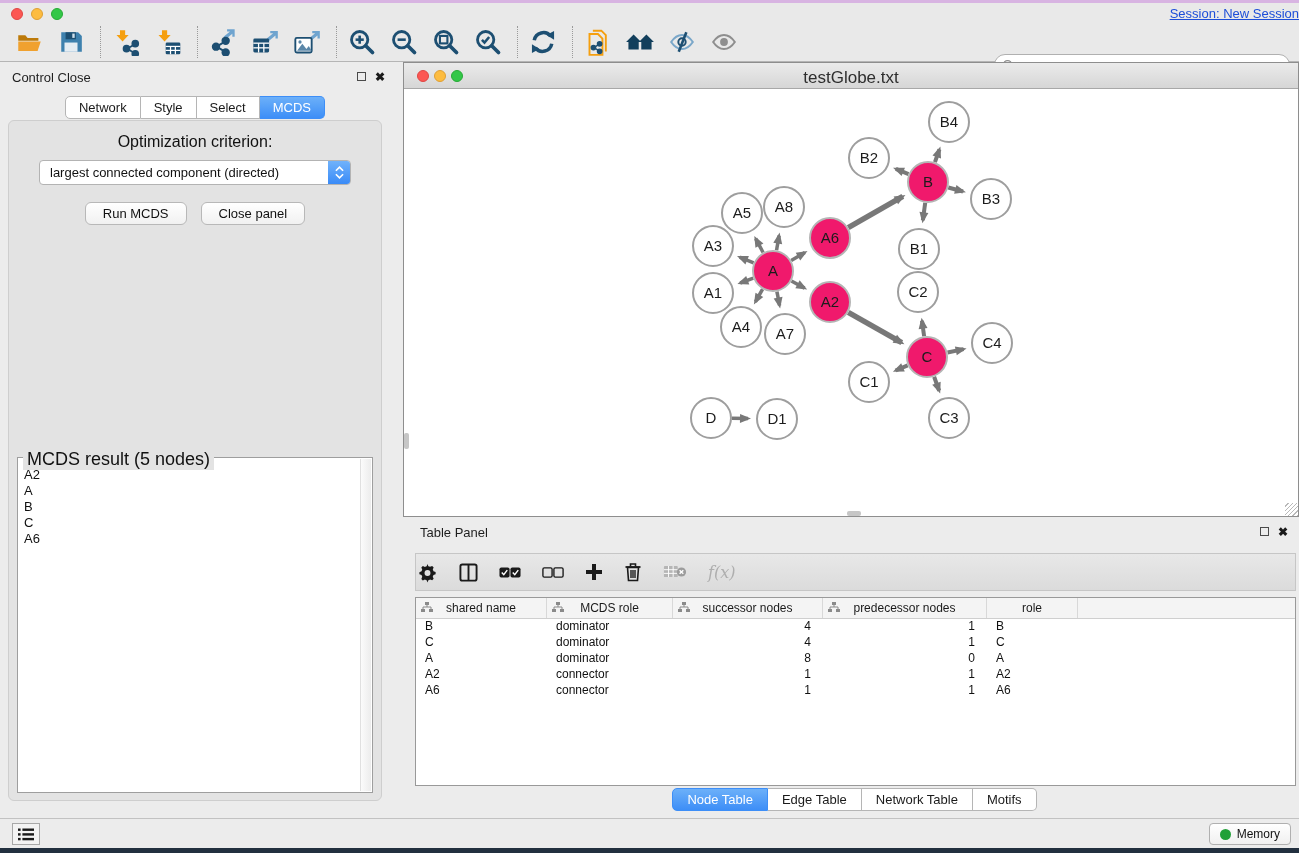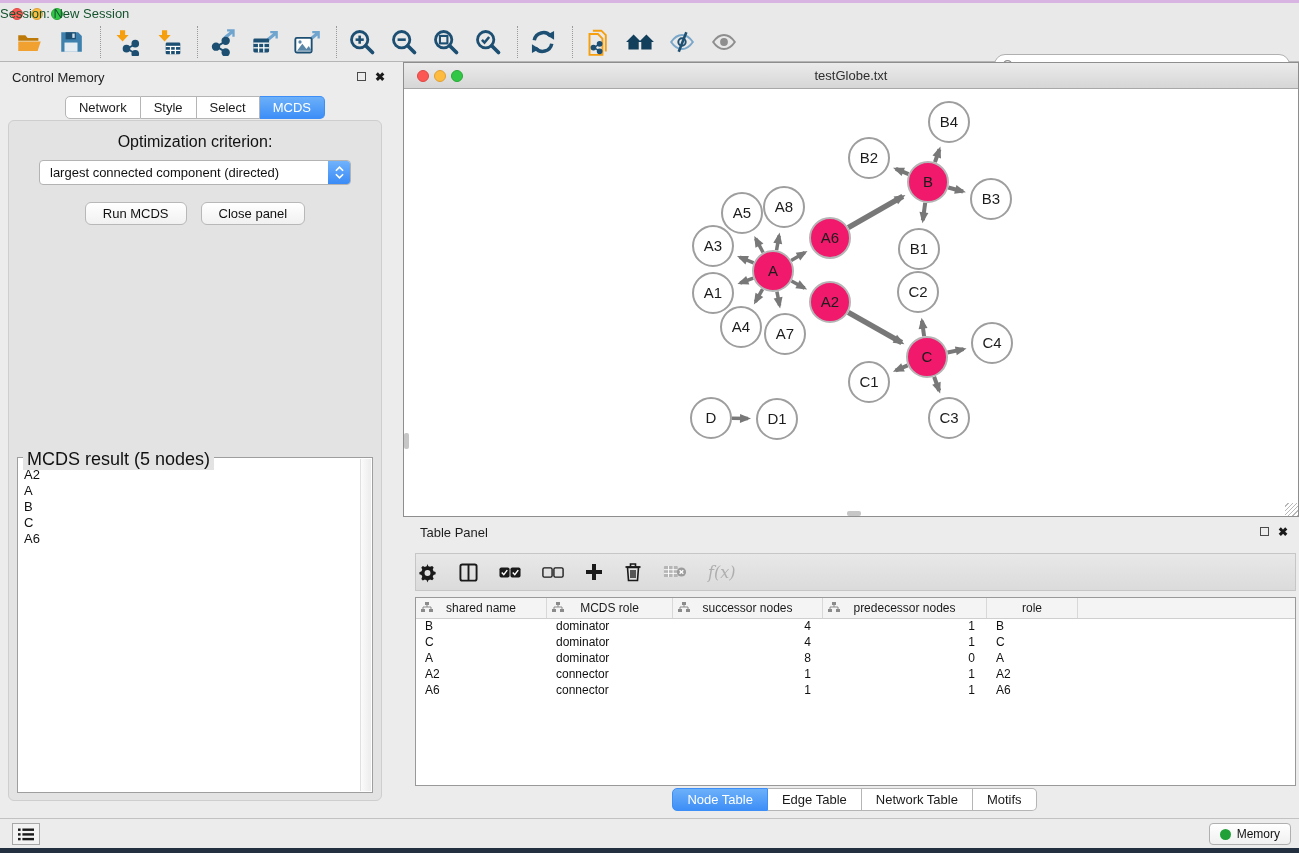--- a/index.html
+++ b/index.html
@@ -8,21 +8,21 @@
   .screen { position:relative; width:1299px; height:853px; background:#ececec; }
 
   
   .wallpaper-top { position:absolute; top:0; left:0; right:0; height:3px; background:#d8b4e2; }
   .titlebar { position:absolute; top:3px; left:0; right:0; height:20px; background:#e9e9e9; }
   .traffic { position:absolute; top:5px; left:11px; display:flex; gap:8px; }
   .tl { width:12px; height:12px; border-radius:50%; }
   .tl.red { background:#fc5753; border:1px solid #df4744; }
   .tl.yellow { background:#fdbc40; border:1px solid #de9f34; }
   .tl.green { background:#33c748; border:1px solid #27aa35; }
-  .titlebar .title { position:absolute; left:0; right:0; top:3px; text-align:left; font-size:13px; color:#14532d; }
+  .titlebar .title { position:absolute; left:0; right:0; top:3px; text-align:right; font-size:13px; color:#1d4ed8;text-decoration:underline; }
   .toolbar { position:absolute; top:23px; left:0; right:0; height:39px; background:#e9e9e9;
              border-bottom:1px solid #b5b5b5; display:flex; align-items:center; padding-left:14px; }
   .tbtn { width:30px; height:30px; display:flex; align-items:center; justify-content:center; margin-right:12px; }
   .tb-sep { align-self:center; height:32px; border-left:1px dotted #9a9a9a; margin:0 10px 0 2px; }
   .searchbox { position:absolute; right:9px; top:31px; width:296px; height:22px; background:#fff;
                border:1px solid #b0b0b0; border-radius:12px; display:flex; align-items:center; padding-left:7px; }
   .searchbox input { border:none; outline:none; flex:1; font-size:12px; background:transparent; margin-left:5px; font-family:"Liberation Sans",sans-serif;}
 
   
   .control-panel { position:absolute; left:0; top:62px; width:390px; height:756px; background:#ececec; }
@@ -56,21 +56,21 @@
   .gb-list { padding:9px 6px; font-size:13px; color:#111; line-height:16px; }
   .gb-scroll { position:absolute; right:1px; top:1px; bottom:1px; width:11px;
                background:linear-gradient(to right,#fbfbfb,#ececec); border-left:1px solid #e0e0e0; }
 
   
   .net-window { position:absolute; left:403px; top:62px; width:896px; height:455px;
                 border:1px solid #8e8e8e; background:#fff; }
   .net-titlebar { position:relative; height:26px; background:linear-gradient(#ebebeb,#d6d6d6);
                   border-bottom:1px solid #a8a8a8; }
   .net-titlebar .traffic { top:7px; left:13px; gap:5px; }
-  .net-titlebar .title { position:absolute; left:0; right:0; top:5px; text-align:center; font-size:13px; color:#2e2e2e; }
+  .net-titlebar .title { position:absolute; left:0; right:0; top:5px; text-align:center; font-size:17px; color:#2e2e2e; }
   .net-canvas { position:relative; width:894px; height:427px; background:#fff; overflow:hidden; }
   .vscroll { position:absolute; left:0; top:0; bottom:0; width:5px; }
   .vscroll .thumb { position:absolute; left:0; top:344px; width:5px; height:16px; background:#c6c6c6; border-radius:2px; }
   .hscroll { position:absolute; left:0; right:0; bottom:0; height:5px; }
   .hscroll .thumb { position:absolute; left:443px; bottom:0; width:14px; height:5px; background:#c6c6c6; border-radius:2px; }
   .resize-grip { position:absolute; right:0; bottom:0; width:13px; height:13px;
                  background:repeating-linear-gradient(135deg,#fff 0 2px,#b9b9b9 2px 3px); }
 
   
   .table-panel { position:absolute; left:410px; top:520px; width:889px; height:295px; background:#ececec; }
@@ -268,21 +268,21 @@
     <div class="searchbox">
       <svg width="13" height="13" viewBox="0 0 14 14">
           <circle cx="6" cy="6" r="4.3" fill="none" stroke="#8c8c8c" stroke-width="1.5"></circle>
           <line x1="9.2" y1="9.2" x2="12.6" y2="12.6" stroke="#8c8c8c" stroke-width="1.6"></line>
         </svg>
       <input type="text" placeholder="" style="">
     </div>
   </div>
 
   <div class="control-panel">
-    <div class="cp-header">Control Memory</div>
+    <div class="cp-header">Control Close</div>
     <div class="panel-ctl" style="left:357px;">
       <span class="float-btn"></span>
       <span class="close-btn">✖</span>
     </div>
     <div class="cp-tabs" id="cp-tabs">
         <span class="seg-tab">Network</span>
         <span class="seg-tab">Style</span>
         <span class="seg-tab">Select</span>
         <span class="seg-tab active">MCDS</span>
       </div>

